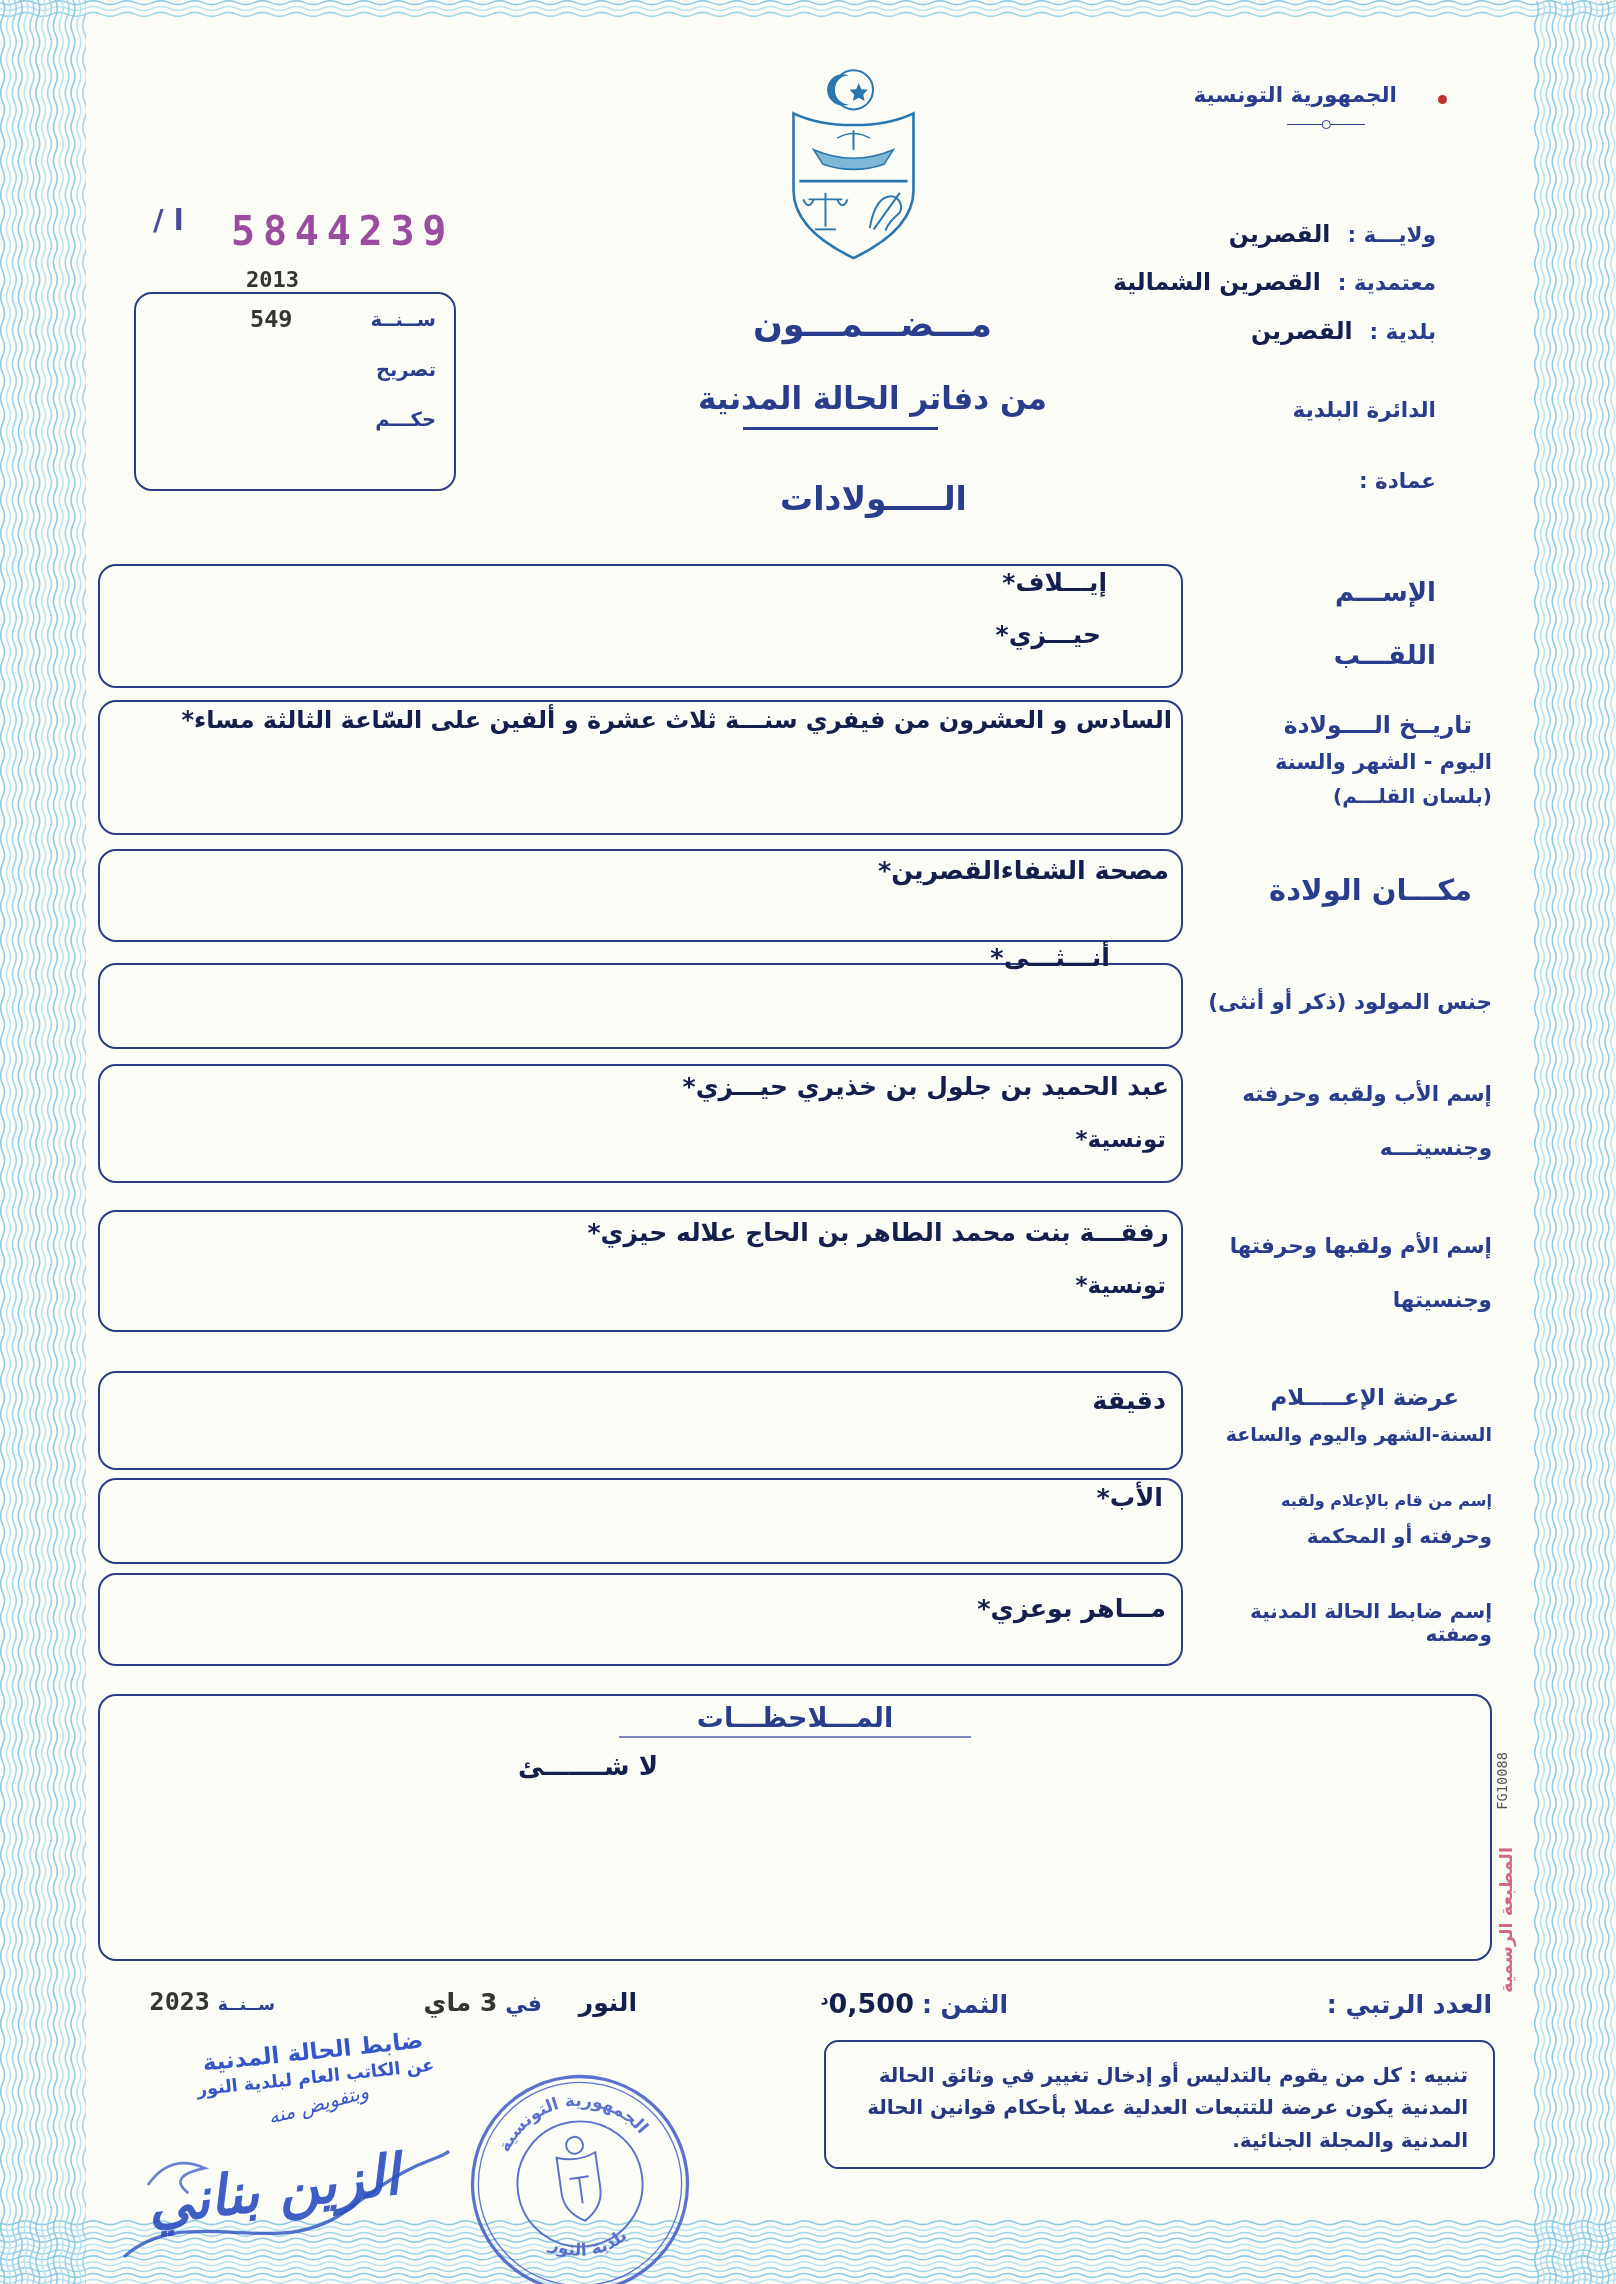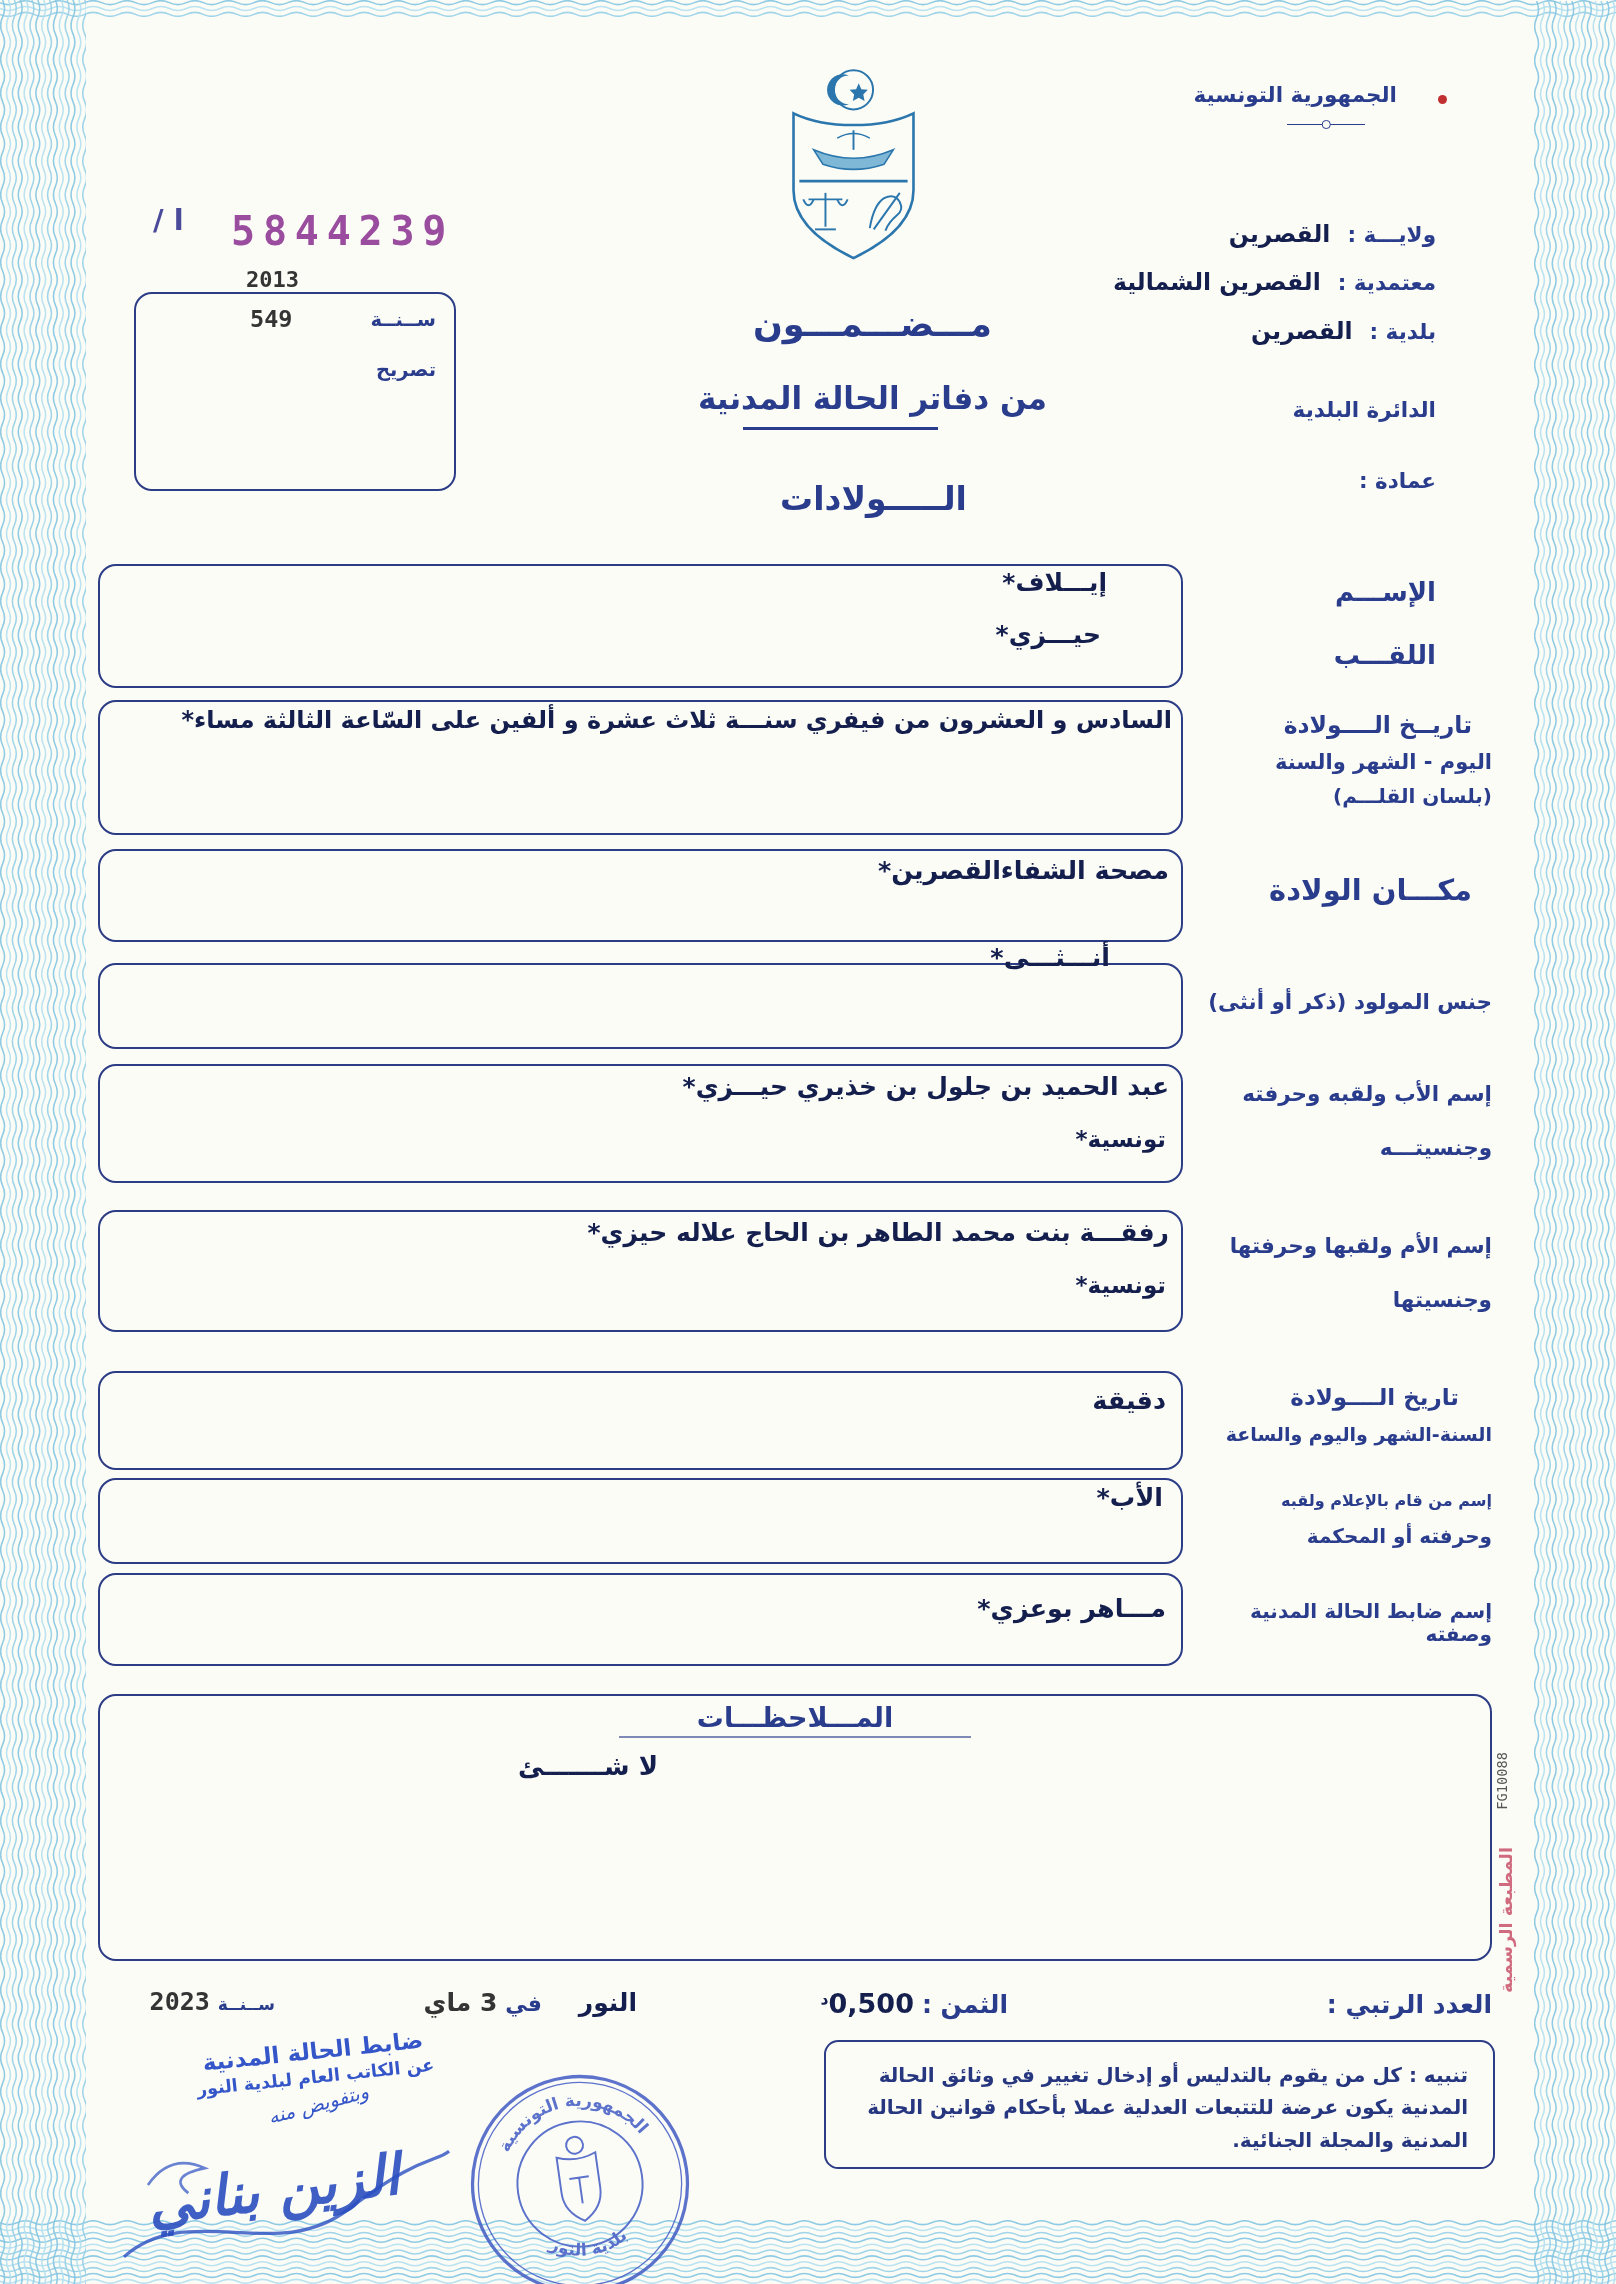--- a/index.html
+++ b/index.html
@@ -121,20 +121,23 @@
   <div class="t" style="left:231px;top:208px;font-size:40px;font-weight:700;color:#9a4d9e;font-family:'DejaVu Sans Mono',monospace;letter-spacing:7.8px;">5844239</div>
   <div class="t stamp-num" style="left:246px;top:267px;font-size:22px;">2013</div>
 
   <div class="box" style="left:134px;top:292px;width:322px;height:199px;">
     <div class="registry-row">
         <span>ســنــة</span>
       </div>
     <div class="registry-row">
         <span>تصريح</span>
       </div>
+    <div class="registry-row">
+        <span>حكـــم</span>
+      </div>
   </div>
   <div class="t stamp-num" style="left:250px;top:305px;font-size:23.5px;">549</div>
 
   <div class="admin-row" style="right:180px;top:220px;">
     <span class="a-lbl">ولايـــة :</span>
     <span class="a-val">القصرين</span>
   </div>
   <div class="admin-row" style="right:180px;top:268px;">
     <span class="a-lbl">معتمدية :</span>
     <span class="a-val">القصرين الشمالية</span>
@@ -176,21 +179,21 @@
   <div class="t lbl" style="right:144px;top:873px;font-size:29px;">مكـــان الولادة</div>
 
   <div class="t lbl" style="right:124px;top:989px;font-size:21.5px;">جنس المولود (ذكر أو أنثى)</div>
 
   <div class="t lbl" style="right:124px;top:1081px;font-size:21.5px;">إسم الأب ولقبه وحرفته</div>
   <div class="t lbl" style="right:124px;top:1135px;font-size:21.5px;">وجنسيتـــه</div>
 
   <div class="t lbl" style="right:124px;top:1233px;font-size:21.5px;">إسم الأم ولقبها وحرفتها</div>
   <div class="t lbl" style="right:124px;top:1287px;font-size:21.5px;">وجنسيتها</div>
 
-  <div class="t lbl" style="right:157px;top:1384px;font-size:23px;">تاريخ الــــولادة</div>
+  <div class="t lbl" style="right:157px;top:1384px;font-size:23px;">عرضة الإعـــــلام</div>
   <div class="t lbl" style="right:124px;top:1423px;font-size:19px;">السنة-الشهر واليوم والساعة</div>
 
   <div class="t lbl" style="right:124px;top:1491px;font-size:16px;">إسم من قام بالإعلام ولقبه</div>
   <div class="t lbl" style="right:124px;top:1524px;font-size:20px;">وحرفته أو المحكمة</div>
 
   <div class="t lbl" style="right:124px;top:1587px;font-size:20px;margin-top:12px;">إسم ضابط الحالة المدنية</div>
   <div class="t lbl" style="right:124px;top:1622px;font-size:20px;">وصفته</div>
 
   <div class="t val" style="right:509px;top:568px;font-size:25px;">إيـــلاف*</div>
   <div class="t val" style="right:515px;top:620px;font-size:25px;">حيـــزي*</div>

